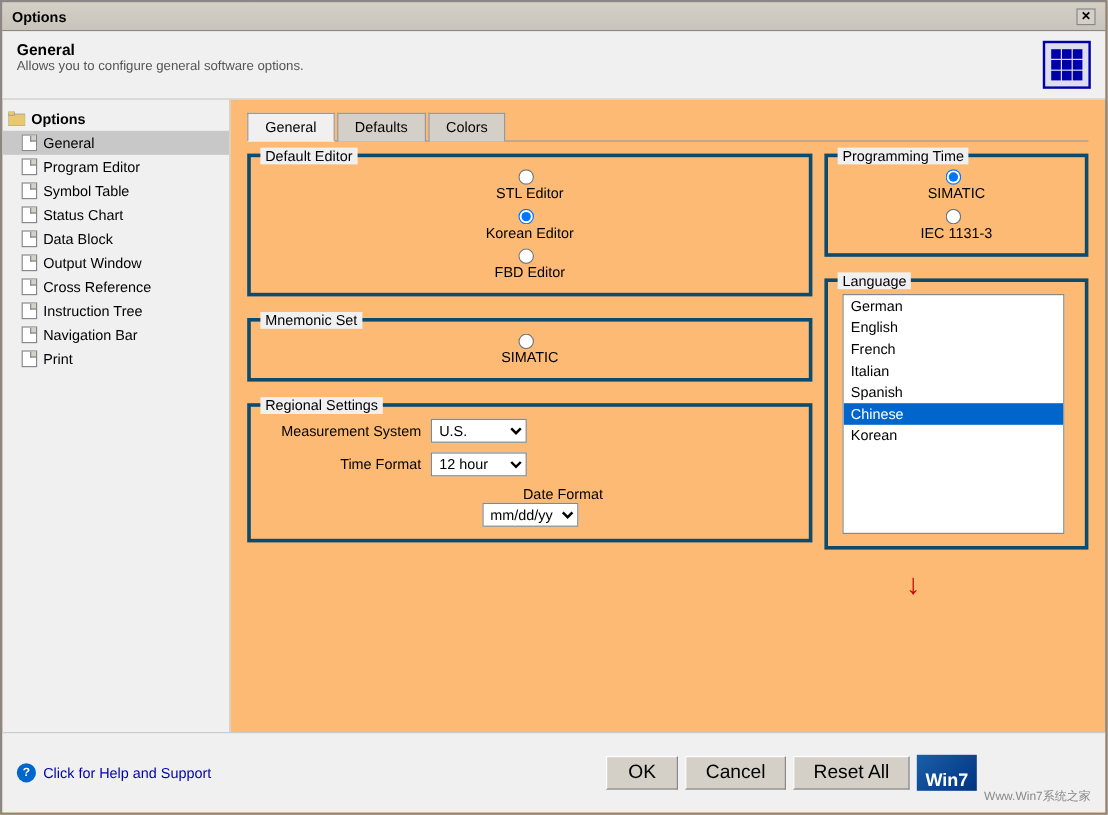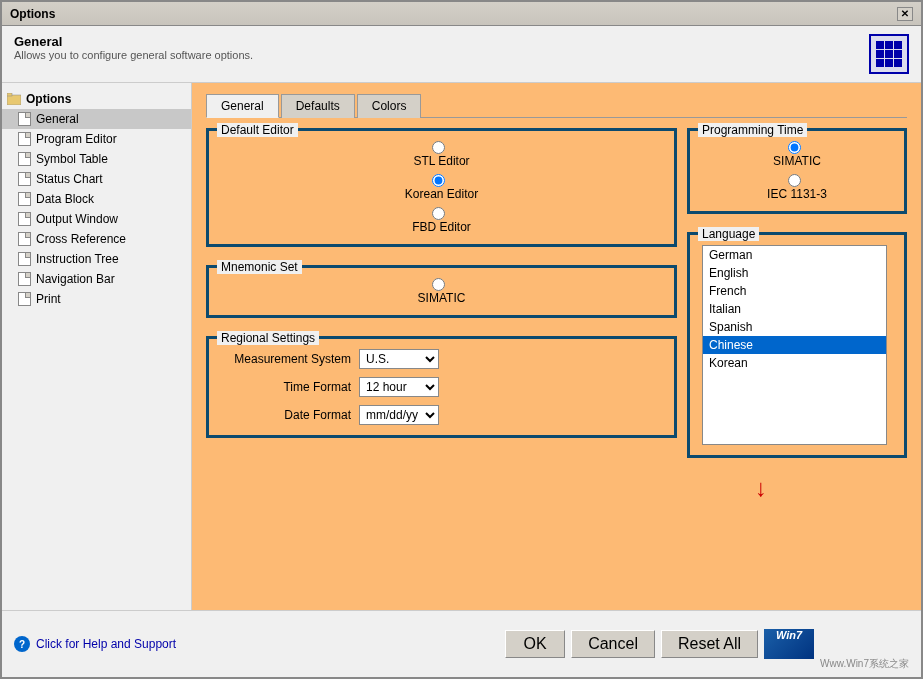--- a/index.html
+++ b/index.html
@@ -245,20 +245,21 @@
     }
 
     .form-row {
       display: flex;
       align-items: center;
       margin-bottom: 8px;
     }
 
     .form-row:last-child {
       margin-bottom: 0;
+      flex-direction: column;
     }
 
     .form-label {
       text-align: right;
       margin-right: 8px;
       font-size: 12px;
       color: #000;
     }
 
     .form-select {
@@ -344,26 +345,25 @@
       display: flex;
       align-items: center;
       gap: 6px;
     }
 
     .watermark-logo {
       background: linear-gradient(135deg, #1a5fa8, #003380);
       width: 50px;
       height: 30px;
       display: flex;
-      align-items: flex-start;
+      align-items: flex-end;
       justify-content: center;
       color: white;
-      font-size: 11px;
+      font-size: 15px;
       font-weight: bold;
-      font-style: italic;
     }
 
     .watermark-text {
       font-size: 10px;
       color: #888;
       margin-top: 40px;
     }
 
     .lang-group-wrapper {
       position: relative;

